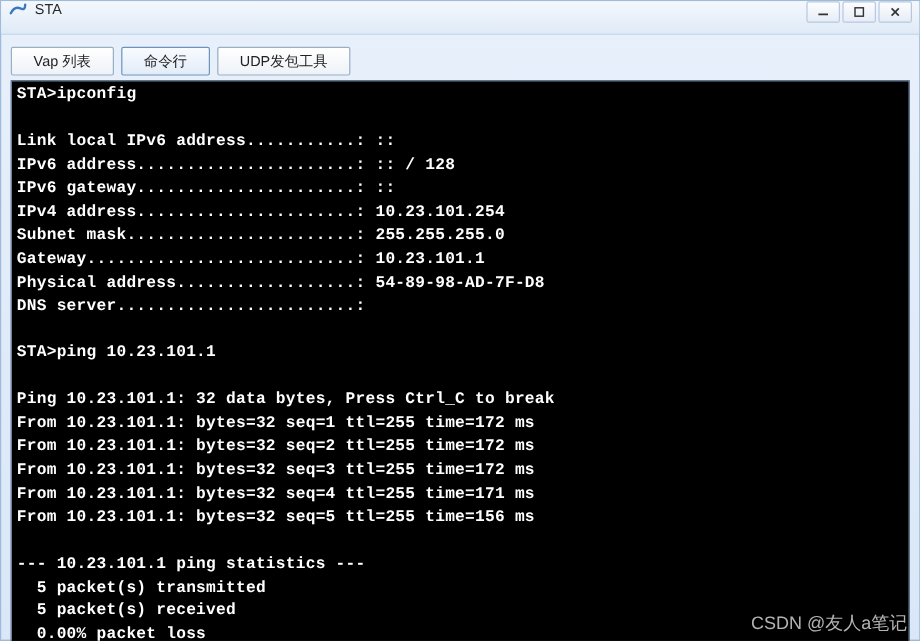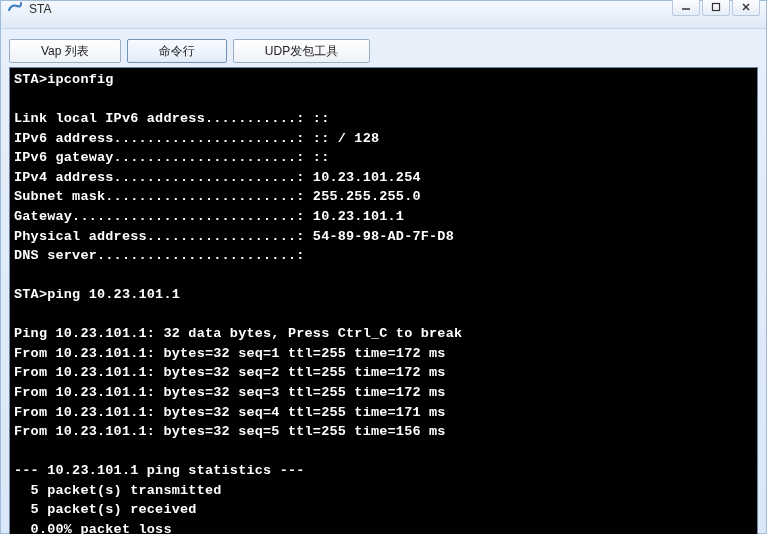--- a/index.html
+++ b/index.html
@@ -15,22 +15,22 @@
     width: 767px;
     height: 534px;
     background: linear-gradient(#e8f0fb, #d9e7f8);
     border: 1px solid #9fbbd9;
     position: relative;
   }
   .titlebar {
     height: 28px;
     background: linear-gradient(#f4f8fd, #dfeaf7);
     display: flex;
-    align-items: flex-end;
-    padding: 12px 6px;
+    align-items: flex-start;
+    padding: 0 6px;
     border-bottom: 1px solid #c4d6ea;
   }
   .app-icon {
     width: 16px; height: 16px;
     margin-right: 6px;
     display: inline-flex;
     align-items: center;
     justify-content: center;
   }
   .app-icon svg { width: 16px; height: 16px; }
@@ -53,21 +53,21 @@
     cursor: pointer;
   }
   .win-btn.close { color: #333; }
   .toolbar-area {
     padding: 10px 8px 4px 8px;
     display: flex;
     gap: 6px;
   }
   .tab-btn {
     height: 24px;
-    padding: 0 31px;
+    padding: 0 18px;
     font-size: 12px;
     background: linear-gradient(#ffffff, #eef2f7);
     border: 1px solid #9aaec4;
     border-radius: 2px;
     color: #222;
     cursor: pointer;
     display: flex;
     align-items: center;
   }
   .tab-btn.active {
@@ -137,13 +137,14 @@
   <div class="toolbar-area">
     <div class="tab-btn">Vap 列表</div>
     <div class="tab-btn active">命令行</div>
     <div class="tab-btn">UDP发包工具</div>
   </div>
 
   <div class="terminal-wrap">
     <div class="terminal" id="terminal"><div class="term-line">STA&gt;ipconfig</div><div class="term-line">&nbsp;</div><div class="term-line">Link local IPv6 address...........: ::</div><div class="term-line">IPv6 address......................: :: / 128</div><div class="term-line">IPv6 gateway......................: ::</div><div class="term-line">IPv4 address......................: 10.23.101.254</div><div class="term-line">Subnet mask.......................: 255.255.255.0</div><div class="term-line">Gateway...........................: 10.23.101.1</div><div class="term-line">Physical address..................: 54-89-98-AD-7F-D8</div><div class="term-line">DNS server........................:</div><div class="term-line">&nbsp;</div><div class="term-line">STA&gt;ping 10.23.101.1</div><div class="term-line">&nbsp;</div><div class="term-line">Ping 10.23.101.1: 32 data bytes, Press Ctrl_C to break</div><div class="term-line">From 10.23.101.1: bytes=32 seq=1 ttl=255 time=172 ms</div><div class="term-line">From 10.23.101.1: bytes=32 seq=2 ttl=255 time=172 ms</div><div class="term-line">From 10.23.101.1: bytes=32 seq=3 ttl=255 time=172 ms</div><div class="term-line">From 10.23.101.1: bytes=32 seq=4 ttl=255 time=171 ms</div><div class="term-line">From 10.23.101.1: bytes=32 seq=5 ttl=255 time=156 ms</div><div class="term-line">&nbsp;</div><div class="term-line">--- 10.23.101.1 ping statistics ---</div><div class="term-line">  5 packet(s) transmitted</div><div class="term-line">  5 packet(s) received</div><div class="term-line">  0.00% packet loss</div></div>
   </div>
 
+  <div class="watermark">CSDN @友人a笔记</div>
 </div>
 
 </body></html>

